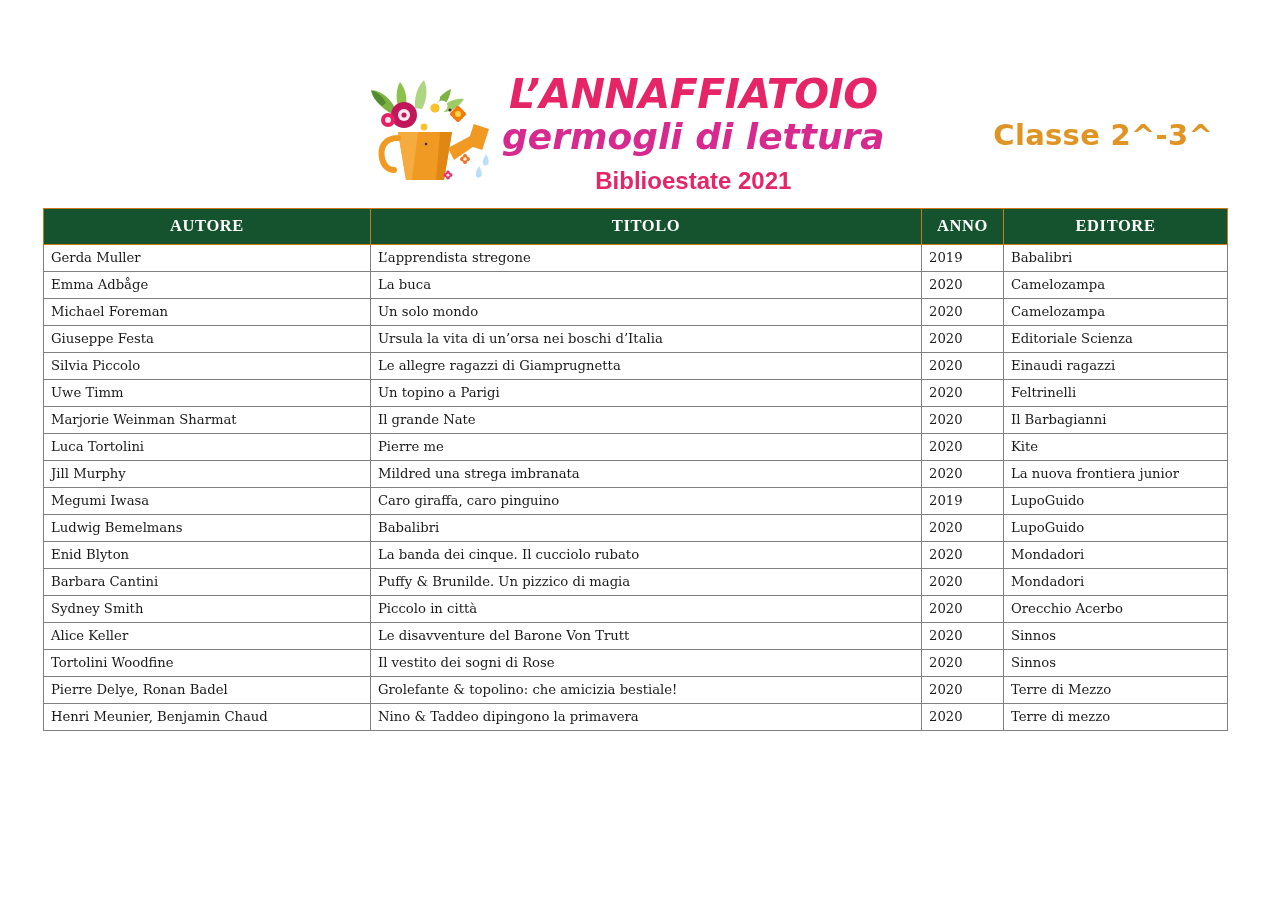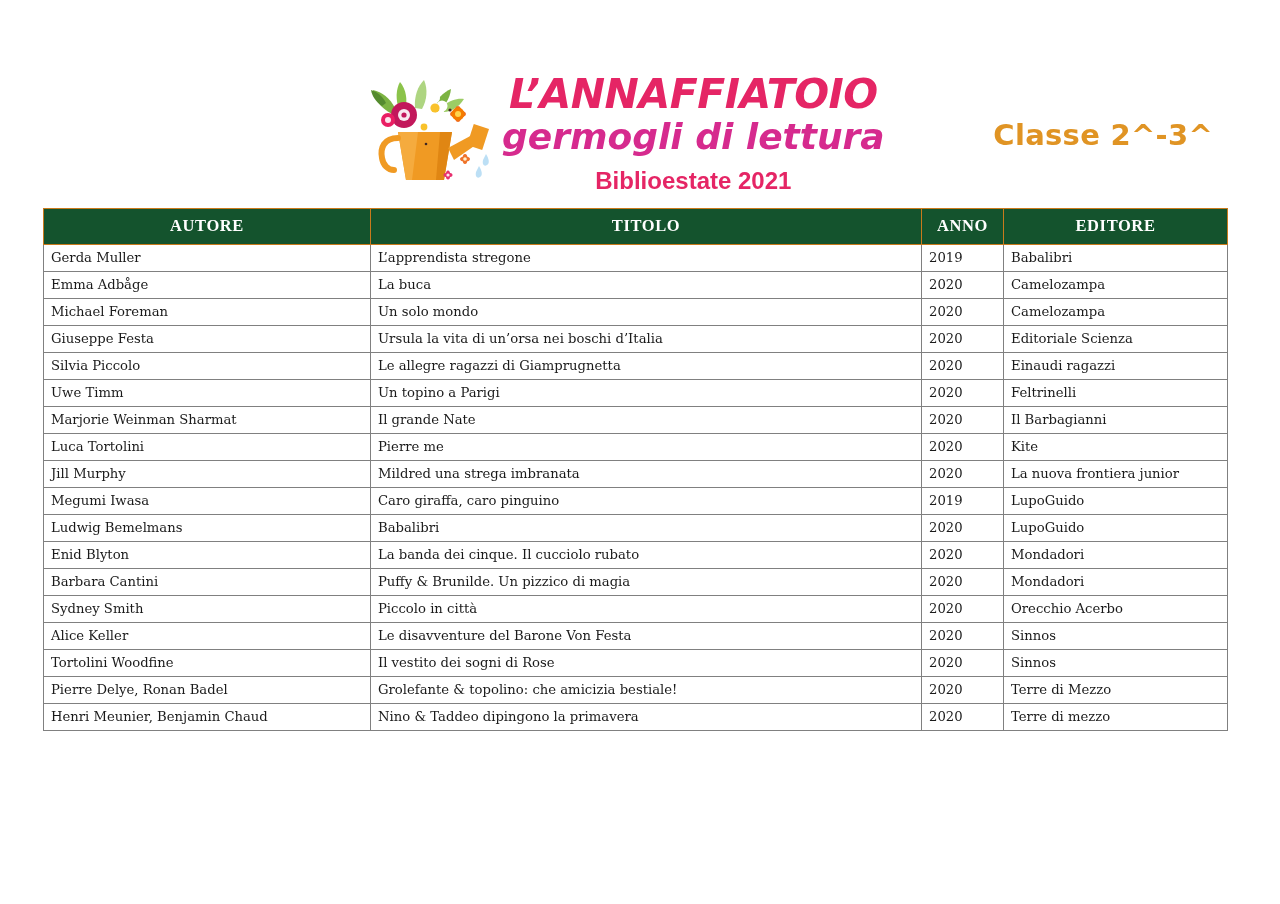--- a/index.html
+++ b/index.html
@@ -312,21 +312,21 @@
           <td>Mondadori</td>
         </tr>
         <tr>
           <td>Sydney Smith</td>
           <td>Piccolo in città</td>
           <td>2020</td>
           <td>Orecchio Acerbo</td>
         </tr>
         <tr>
           <td>Alice Keller</td>
-          <td>Le disavventure del Barone Von Festa</td>
+          <td>Le disavventure del Barone Von Trutt</td>
           <td>2020</td>
           <td>Sinnos</td>
         </tr>
         <tr>
           <td>Tortolini Woodfine</td>
           <td>Il vestito dei sogni di Rose</td>
           <td>2020</td>
           <td>Sinnos</td>
         </tr>
         <tr>

